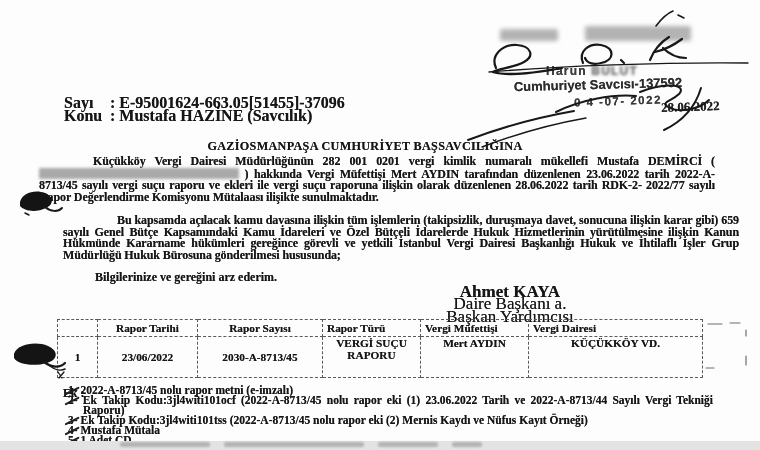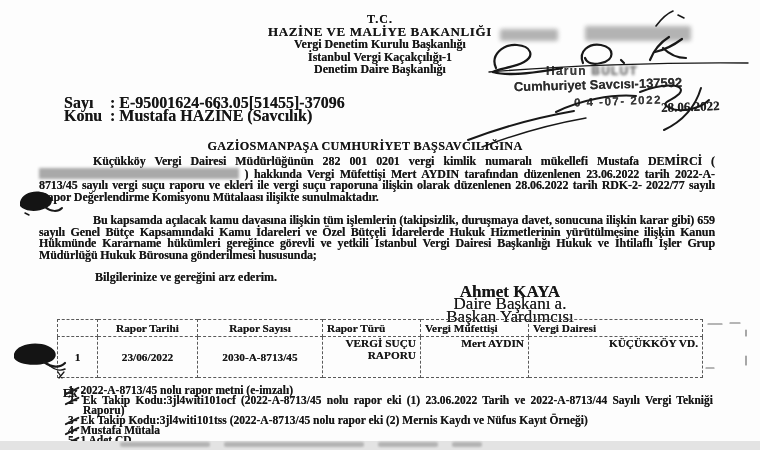--- a/index.html
+++ b/index.html
@@ -25,39 +25,39 @@
   .meta .row{display:flex;}
   .meta .lbl{width:46px;display:inline-block;}
 
   
   .addressee{top:139px;left:0;right:30px;text-align:center;font-size:12.2px;font-weight:bold;letter-spacing:.3px;}
 
   
   .para{left:39px;width:676px;font-size:12px;font-weight:bold;line-height:11.7px;
         text-align:justify;letter-spacing:-.1px;}
   .p1{top:156px;text-indent:54px;}
-  .p2{top:215px;text-indent:54px;}
+  .p2{top:215px;text-indent:54px;margin-left:24px;}
   .redact-inline{display:inline-block;width:200px;height:11px;background:#a9a9a9;
         filter:blur(1.4px);vertical-align:-1px;border-radius:1px;}
 
   .closing{top:270px;left:95px;font-size:12px;font-weight:bold;}
 
   
   .sigblock{top:286px;left:418px;width:184px;text-align:center;font-size:17px;line-height:12.4px;}
   .sigblock .name{font-weight:bold;}
 
   
   .rpt{top:319px;left:57px;width:645px;border-collapse:collapse;table-layout:fixed;
        font-size:11.3px;font-weight:bold;}
   .rpt th,.rpt td{border:1px dashed #5a5a5a;padding:1px 4px;font-weight:bold;overflow:hidden;}
   .rpt th{height:14px;text-align:left;}
   .rpt td{height:38px;}
   .thc{text-align:center !important;}
   .vmid{vertical-align:middle;text-align:center;}
-  .vtop{vertical-align:top;text-align:right;line-height:11.5px;}
+  .vtop{vertical-align:top;text-align:center;line-height:11.5px;}
 
   
   .ek-label{top:386px;left:63px;font-size:11.8px;font-weight:bold;}
   .ek-list{top:385px;left:68px;width:645px;font-size:11.5px;font-weight:bold;line-height:10.1px;}
   .ek-item{padding-left:15px;text-indent:-15px;text-align:justify;}
   .num{position:relative;display:inline-block;text-indent:0;}
   .num::after{content:"";position:absolute;left:-4px;top:45%;width:16px;height:1.6px;
       background:#1d1d1d;transform:rotate(-27deg);border-radius:1px;}
 
   
@@ -78,27 +78,20 @@
   .ghost{position:absolute;top:1px;left:120px;display:flex;gap:14px;filter:blur(1.3px);opacity:.55;}
   .ghost i{display:block;height:5px;background:#8d8d8d;border-radius:2px;}
 
   svg.ink{position:absolute;inset:0;pointer-events:none;}
 </style>
 </head>
 <body>
 
 <div class="page scan">
 
-  <div class="abs letterhead">
-    <div class="lh1">T.C.</div>
-    <div class="lh2">HAZİNE VE MALİYE BAKANLIĞI</div>
-    <div class="lh3">Vergi Denetim Kurulu Başkanlığı</div>
-    <div class="lh3">İstanbul Vergi Kaçakçılığı-1</div>
-    <div class="lh3">Denetim Daire Başkanlığı</div>
-  </div>
 
   <div class="abs meta">
     <div class="row">
       <span class="lbl">Sayı</span>
       <span>: E-95001624-663.05[51455]-37096</span>
     </div>
     <div class="row">
       <span class="lbl">Konu</span>
       <span>: Mustafa HAZİNE (Savcılık)</span>
     </div>

